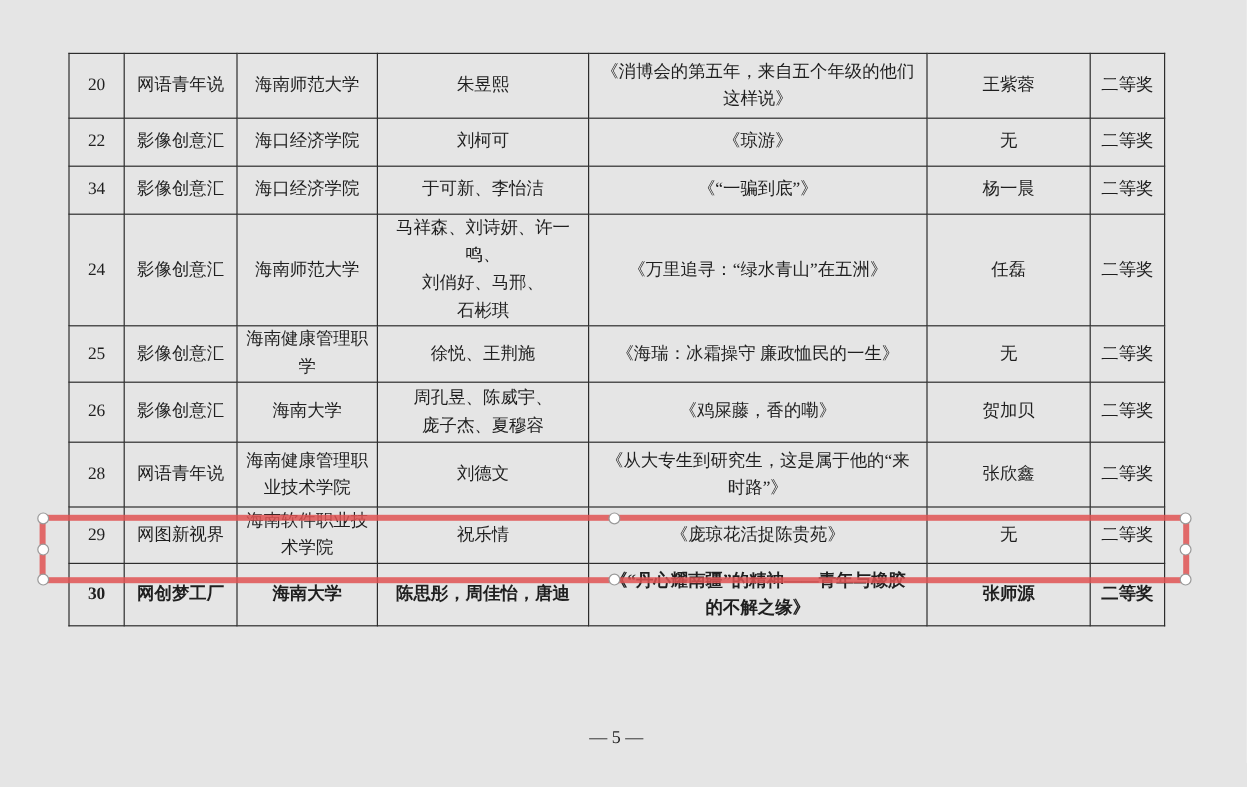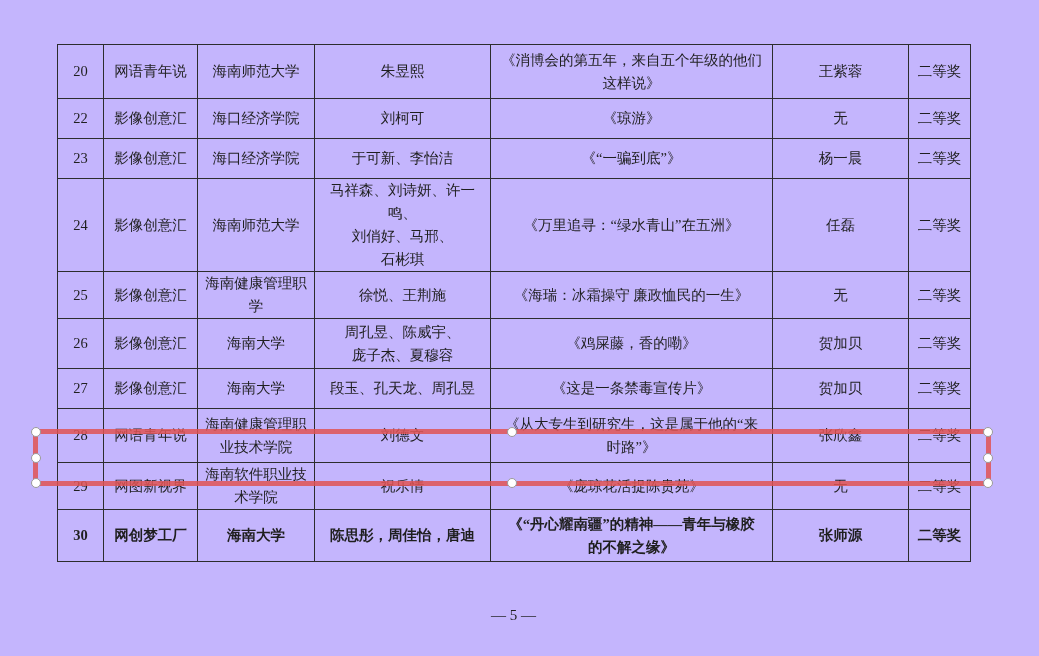--- a/index.html
+++ b/index.html
@@ -4,21 +4,21 @@
 <style>
   * { margin: 0; padding: 0; box-sizing: border-box; }
   html, body { background: #ffffff; }
   body {
     width: 1039px; height: 656px;
     position: relative;
     font-family: "Liberation Serif", "DejaVu Serif", serif;
     color: #1f1f1f;
     overflow: hidden;
   }
-  .page { position: absolute; inset: 0; background: #c4b5fd; padding-left: 44px; }
+  .page { position: absolute; inset: 0; background: #e5e5e5; padding-left: 44px; }
 
   table.award-table {
     position: absolute;
     left: 57px; top: 44px;
     border-collapse: collapse;
     table-layout: fixed;
   }
   table.award-table td {
     border: 1px solid #2d2d2d;
     text-align: center;
@@ -92,21 +92,21 @@
         <tr style="height: 40px;">
           <td>22</td>
           <td>影像创意汇</td>
           <td>海口经济学院</td>
           <td>刘柯可</td>
           <td>《琼游》</td>
           <td>无</td>
           <td>二等奖</td>
         </tr>
         <tr style="height: 40px;">
-          <td>23</td>
+          <td>34</td>
           <td>影像创意汇</td>
           <td>海口经济学院</td>
           <td>于可新、李怡洁</td>
           <td>《“一骗到底”》</td>
           <td>杨一晨</td>
           <td>二等奖</td>
         </tr>
         <tr style="height: 77px;">
           <td>24</td>
           <td>影像创意汇</td>
@@ -128,29 +128,20 @@
           <td>无</td>
           <td>二等奖</td>
         </tr>
         <tr style="height: 50px; margin-top: 10px;">
           <td>26</td>
           <td>影像创意汇</td>
           <td>海南大学</td>
           <td>周孔昱、陈威宇、
 庞子杰、夏穆容</td>
           <td>《鸡屎藤，香的嘞》</td>
-          <td>贺加贝</td>
-          <td>二等奖</td>
-        </tr>
-        <tr style="height: 40px;">
-          <td>27</td>
-          <td>影像创意汇</td>
-          <td>海南大学</td>
-          <td>段玉、孔天龙、周孔昱</td>
-          <td>《这是一条禁毒宣传片》</td>
           <td>贺加贝</td>
           <td>二等奖</td>
         </tr>
         <tr style="height: 54px;">
           <td>28</td>
           <td>网语青年说</td>
           <td>海南健康管理职
 业技术学院</td>
           <td>刘德文</td>
           <td>《从大专生到研究生，这是属于他的“来

